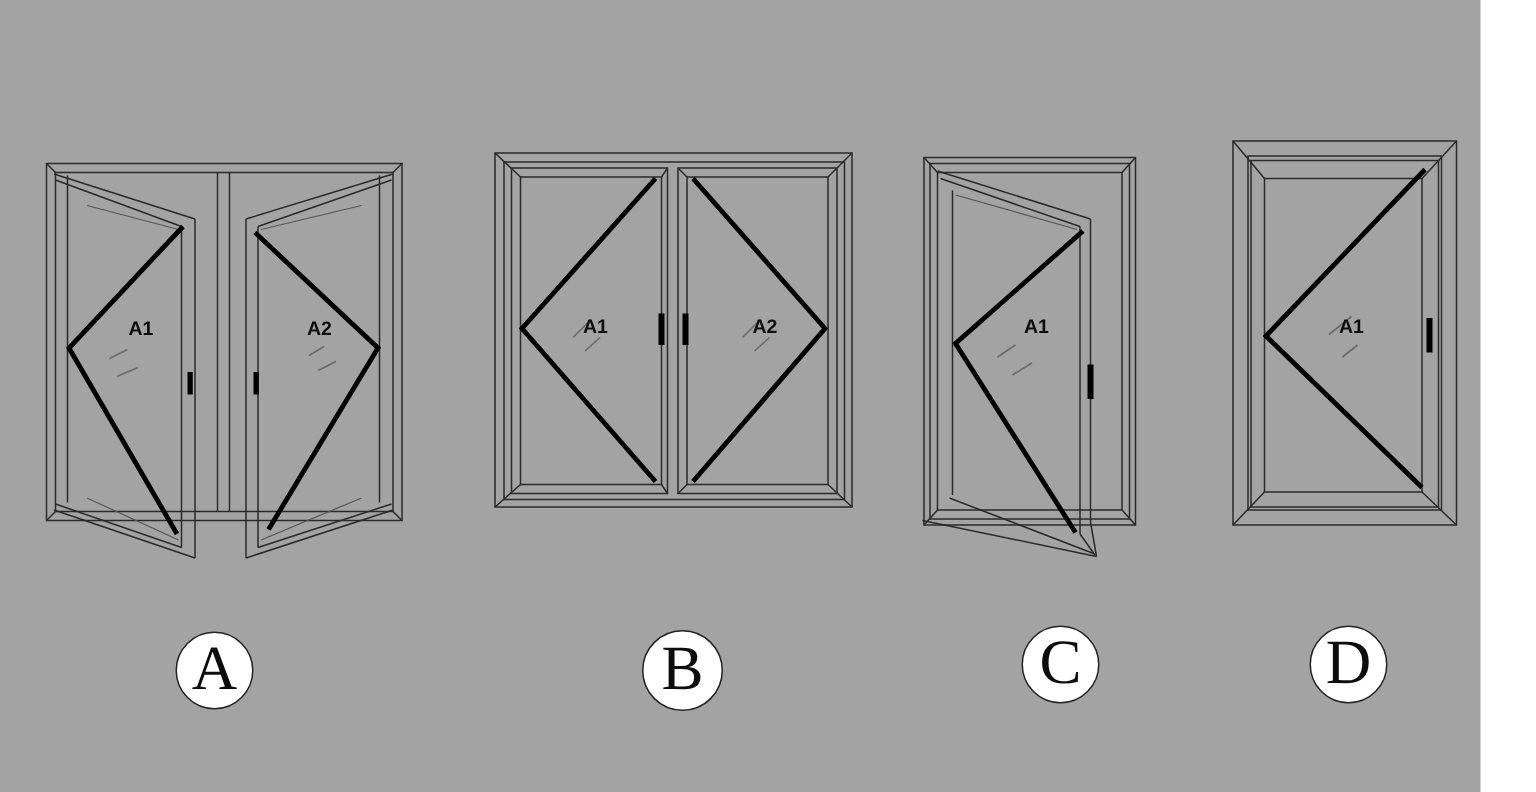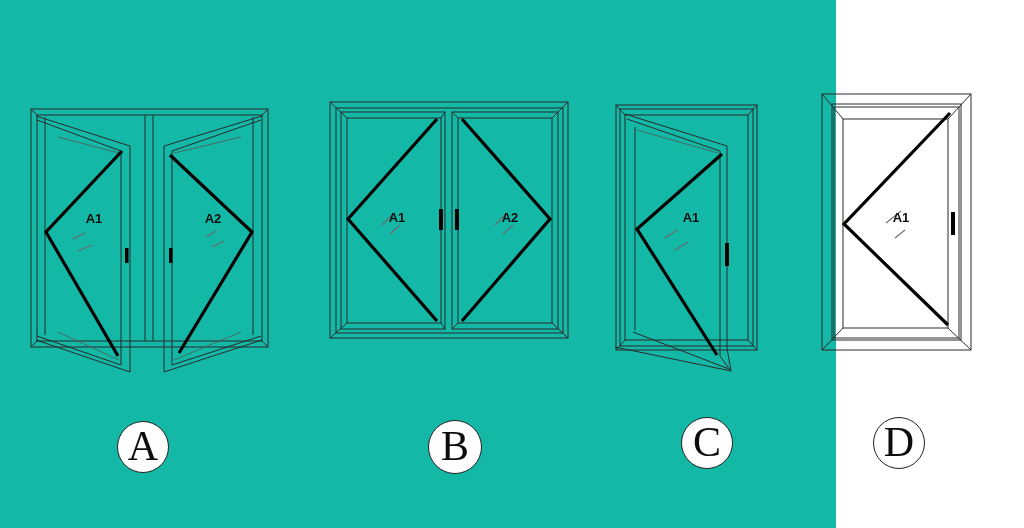--- a/index.html
+++ b/index.html
@@ -3,21 +3,21 @@
 <meta charset="utf-8">
 <style>
   html,body{margin:0;padding:0;}
   body{
     width:1024px;height:528px;
     background:#ffffff;
     font-family:"Liberation Sans", sans-serif;
     position:relative;
     overflow:hidden;
   }
-  .stage{position:absolute;left:0;top:0;width:836px;height:528px;background:#14b8a6;}
+  .stage{position:absolute;left:0;top:0;width:987px;height:528px;background:#a3a3a3;}
   .drawing{position:absolute;}
   svg{display:block;}
   svg line, svg rect.frame, svg path.vee{vector-effect:none;}
   .thin{stroke:#2a2a2a;stroke-width:1;fill:none;}
   .thin2{stroke:#555;stroke-width:0.8;fill:none;}
   .vee{stroke:#000;stroke-width:3.2;fill:none;stroke-linecap:butt;stroke-linejoin:miter;}
   .hatch{stroke:#6a6a6a;stroke-width:1.1;fill:none;}
   .handle{fill:#000;}
   .pane-label{
     font-family:"Liberation Sans", sans-serif;

